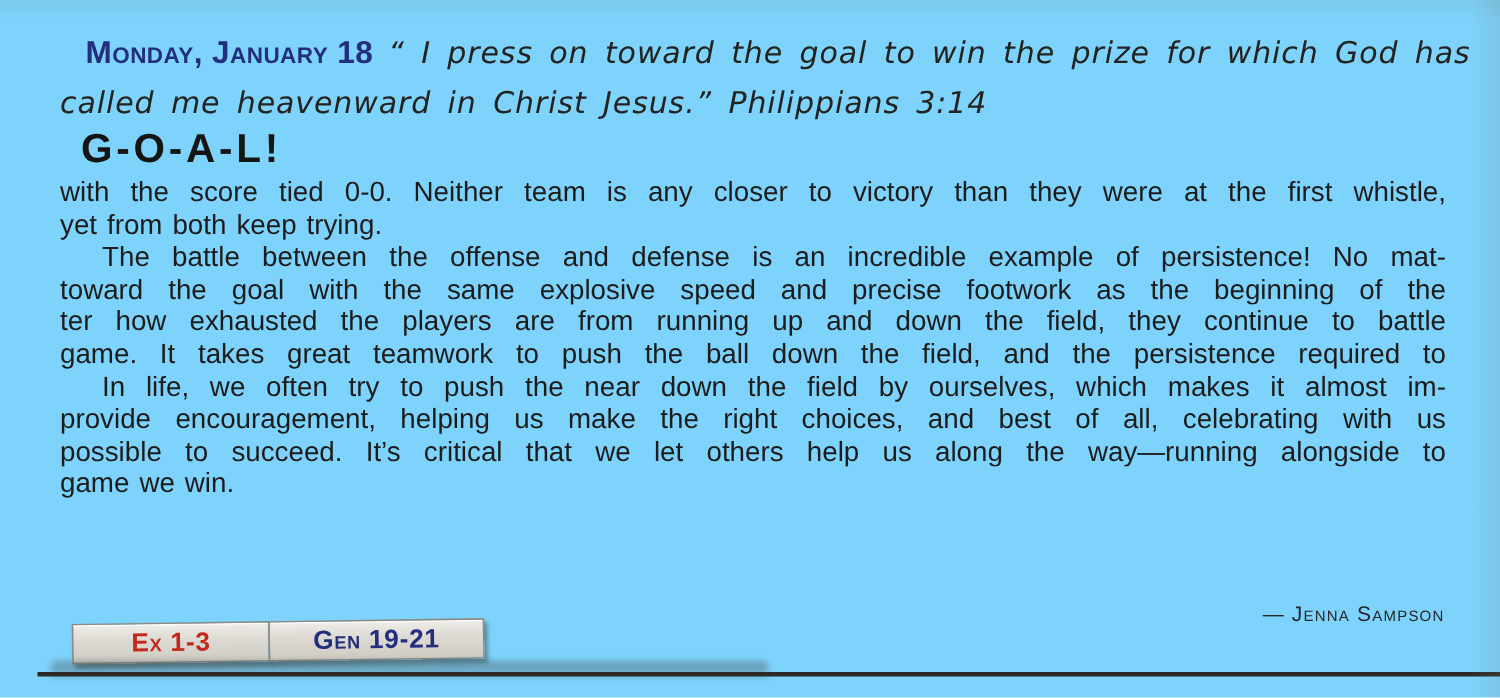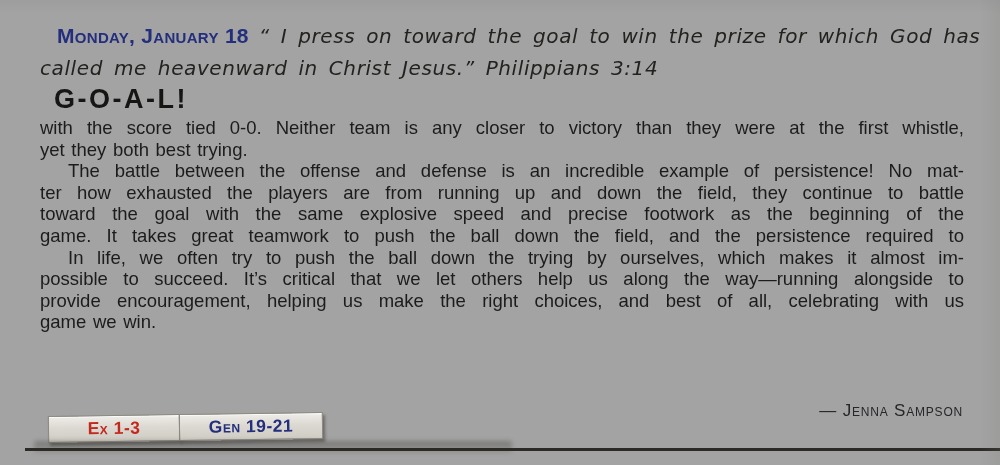--- a/index.html
+++ b/index.html
@@ -1,20 +1,20 @@
 <!DOCTYPE html>
 <html><head>
 <meta charset="utf-8">
 <style>
   html, body { margin: 0; padding: 0; background: #ffffff; }
   .page {
     position: relative;
     width: 1000px;
     height: 465px;
-    background: #a3a3a3;
+    background: #7dd3fc;
     overflow: hidden;
     font-family: "Liberation Sans", sans-serif;
     color: #1c1c1c;
   }
   
   .page::before {
     content: "";
     position: absolute; left: 0; top: 0; width: 100%; height: 14px;
     background: linear-gradient(to bottom, rgba(110,110,105,0.10), rgba(110,110,105,0));
     pointer-events: none;
@@ -66,21 +66,21 @@
     overflow: hidden;
     white-space: nowrap;
     color: #1c1c1c;
   }
   .bline.indent { text-indent: 28px; }
   .bline.last { text-align-last: left; }
 
   .author {
     position: absolute; right: 37px; top: 401px;
     font-variant: small-caps;
-    font-size: 17px;
+    font-size: 14px;
     letter-spacing: 0.8px;
     color: #26262a;
   }
 
   .tabs {
     position: absolute; left: 48px; top: 414px;
     display: flex;
     transform: rotate(-0.8deg);
   }
   .tab {
@@ -117,30 +117,30 @@
   <div class="headline">
     <span class="dateline">Monday, January 18</span><span class="verse">“ I press on toward the goal to win the prize for which God has</span>
     <br>
     <span class="verse">called me heavenward in Christ Jesus.” Philippians 3:14</span>
   </div>
 
   <h1 class="title">G-O-A-L!</h1>
 
   <div class="content">
     <div class="bline">with the score tied 0-0. Neither team is any closer to victory than they were at the first whistle,</div>
-    <div class="bline last">yet they both best trying.</div>
+    <div class="bline last">yet from both keep trying.</div>
 
     <div class="bline indent">The battle between the offense and defense is an incredible example of persistence! No mat-</div>
+    <div class="bline">toward the goal with the same explosive speed and precise footwork as the beginning of the</div>
     <div class="bline">ter how exhausted the players are from running up and down the field, they continue to battle</div>
-    <div class="bline">toward the goal with the same explosive speed and precise footwork as the beginning of the</div>
     <div class="bline">game. It takes great teamwork to push the ball down the field, and the persistence required to</div>
 
-    <div class="bline indent">In life, we often try to push the ball down the trying by ourselves, which makes it almost im-</div>
+    <div class="bline indent">In life, we often try to push the near down the field by ourselves, which makes it almost im-</div>
+    <div class="bline">provide encouragement, helping us make the right choices, and best of all, celebrating with us</div>
     <div class="bline">possible to succeed. It’s critical that we let others help us along the way—running alongside to</div>
-    <div class="bline">provide encouragement, helping us make the right choices, and best of all, celebrating with us</div>
     <div class="bline last">game we win.</div>
   </div>
 
   <div class="author">— Jenna Sampson</div>
 
   <div class="tabs">
     <div class="tab tab-red">Ex 1-3</div>
     <div class="tab tab-blue">Gen 19-21</div>
   </div>
 

